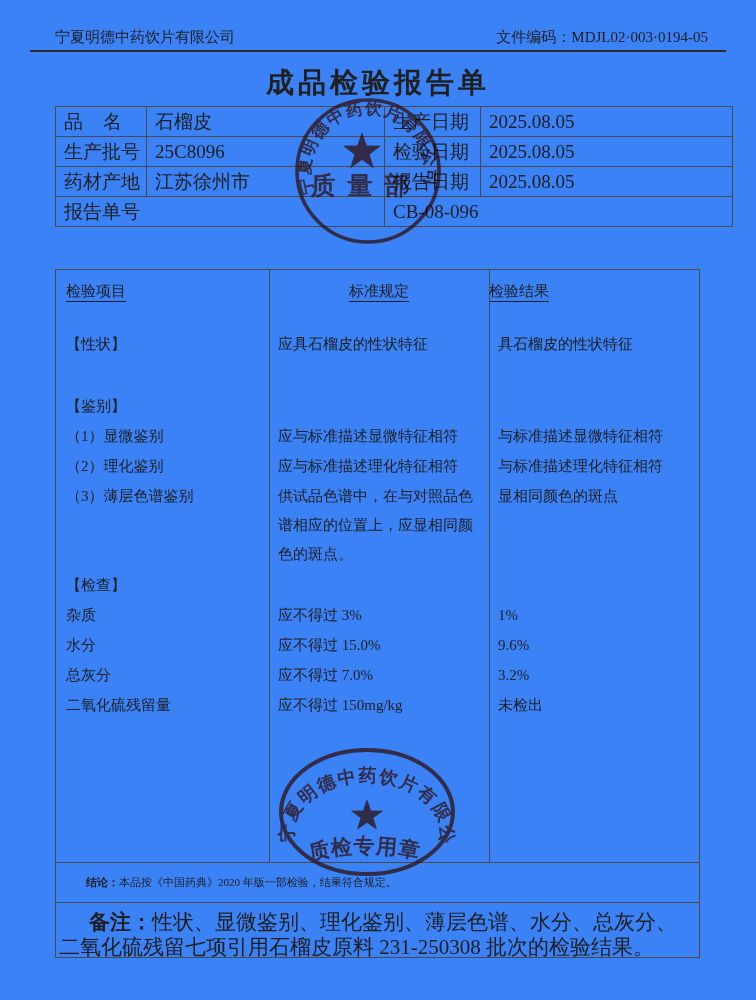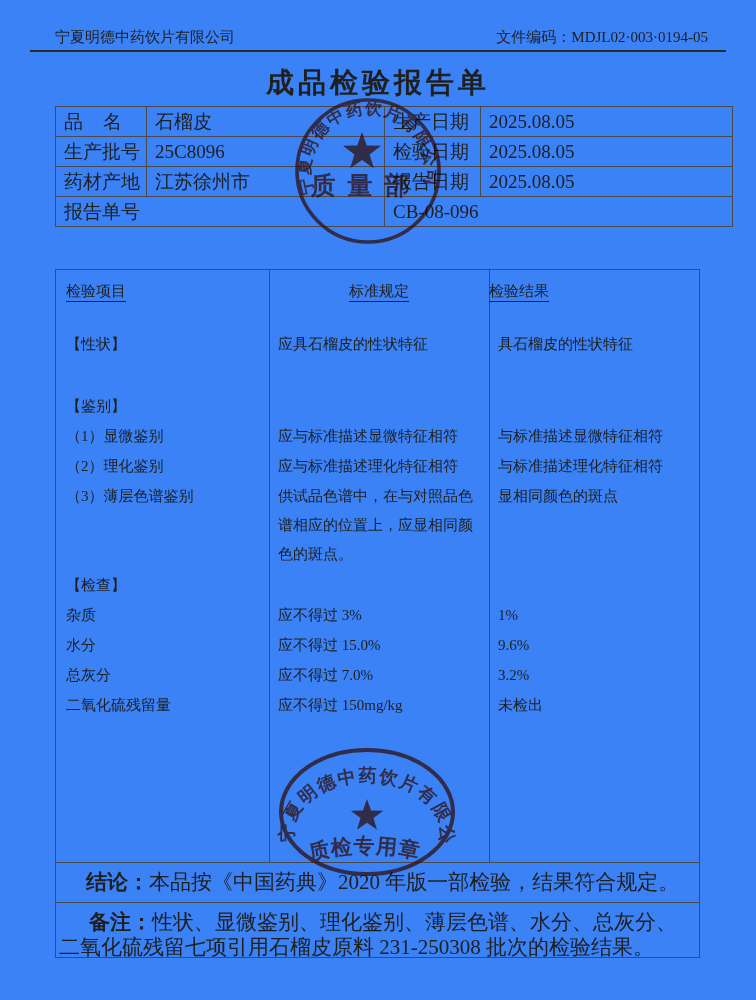--- a/index.html
+++ b/index.html
@@ -22,21 +22,21 @@
   .vline{position:absolute;top:0;width:0;height:592px;border-left:1px solid #4a4a4a;}
   .hline{position:absolute;left:0;right:0;height:0;border-top:1px solid #4a4a4a;}
   .mhead{position:absolute;top:12px;left:0;right:0;font-size:15px;}
   .mhead .h1{position:absolute;left:10px;text-decoration:underline;text-underline-offset:5px;}
   .mhead .h2{position:absolute;left:213px;width:220px;text-align:center;text-decoration:underline;text-underline-offset:5px;}
   .mhead .h3{position:absolute;left:433px;width:210px;text-decoration:underline;text-underline-offset:5px;font-family:Liberation Serif, serif;}
   .mrow{position:absolute;left:0;right:0;font-size:15px;line-height:29px;}
   .mrow .c1{position:absolute;left:10px;width:196px;}
   .mrow .c2{position:absolute;left:222px;width:204px;font-family:Liberation Serif, serif;}
   .mrow .c3{position:absolute;left:442px;width:196px;}
-  .concl{position:absolute;left:0;right:0;top:592px;height:40px;line-height:40px;font-size:21px;padding-left:30px;box-sizing:border-box;}
+  .concl{position:absolute;left:0;right:0;top:592px;height:40px;line-height:40px;font-size:11px;padding-left:30px;box-sizing:border-box;}
   .remark{position:absolute;left:0;right:0;top:632px;padding:8px 3px 0 3px;font-size:21px;line-height:25px;text-indent:30px;box-sizing:border-box;}
   .blbl{font-weight:700;}
   
   .signs{position:absolute;left:0;top:925px;width:756px;height:70px;font-size:15px;}
   .signs .lbl{position:absolute;top:18px;}
   .sig{position:absolute;}
   .sig path{fill:none;stroke:#1c1c1c;stroke-width:2.2;stroke-linecap:round;}
   
   .stamp{position:absolute;mix-blend-mode:multiply;opacity:0.85;}
   .stamp text{font-family:"Liberation Serif","DejaVu Serif",serif;font-weight:700;}

